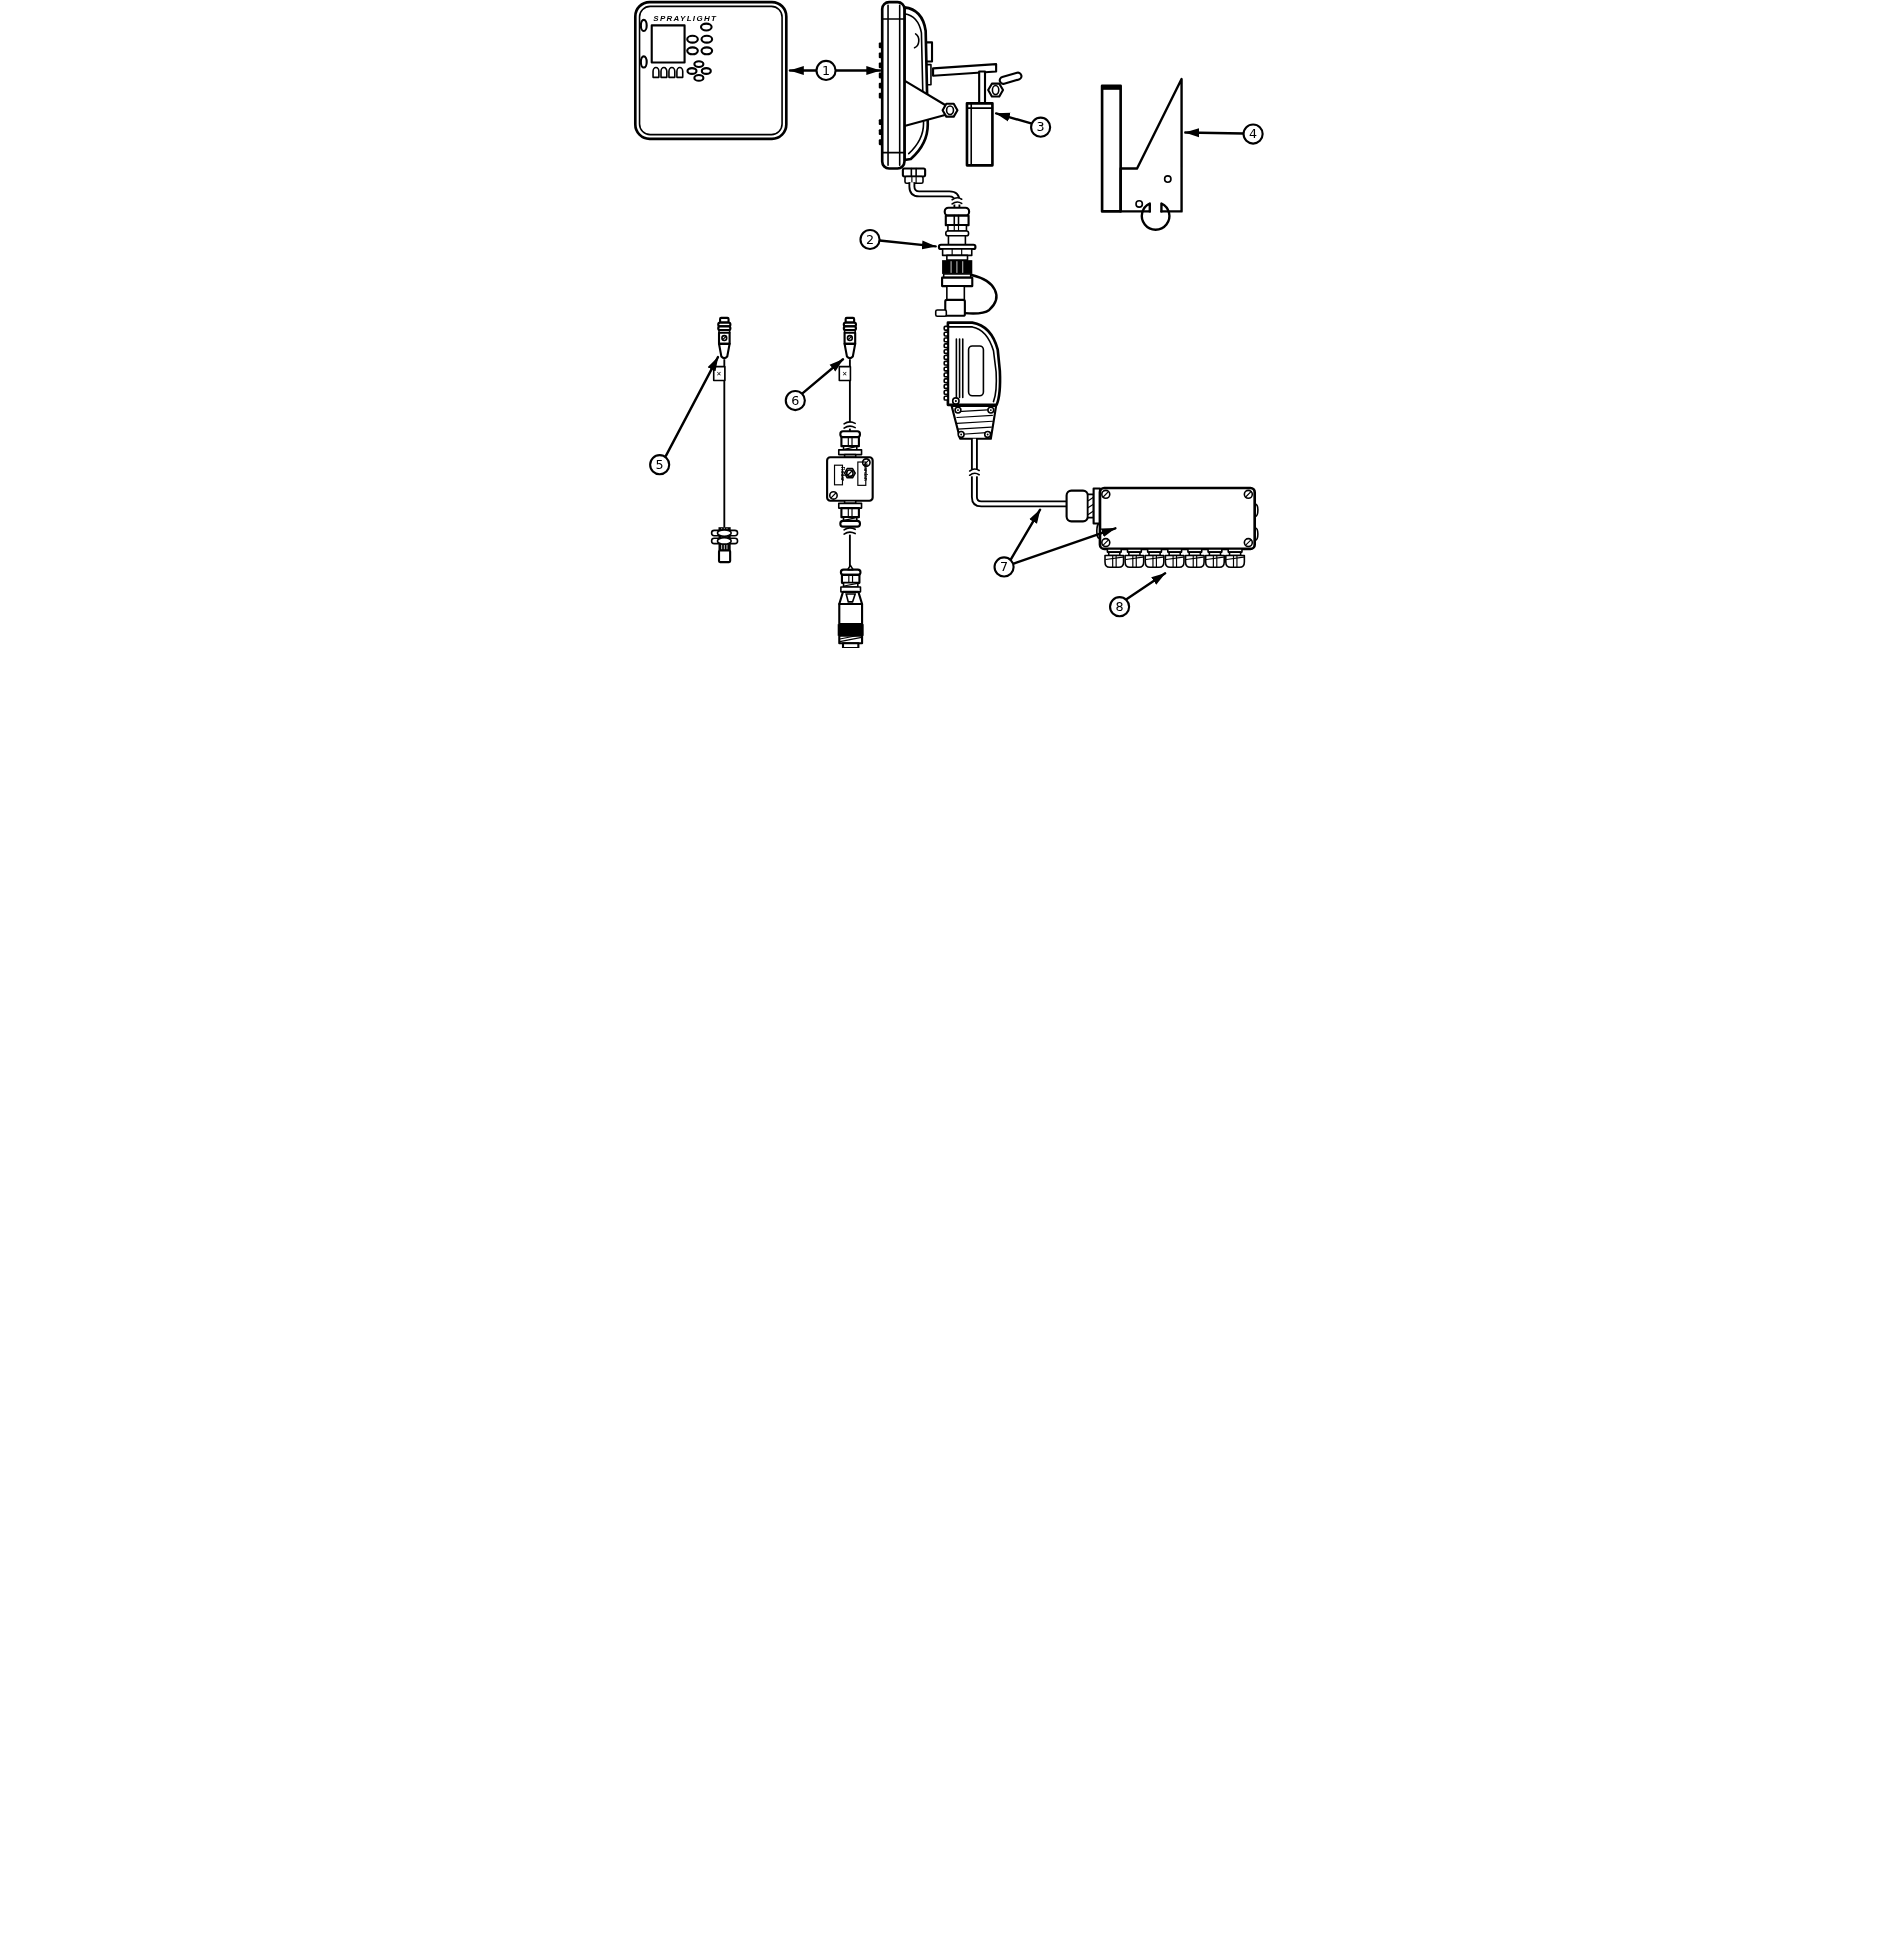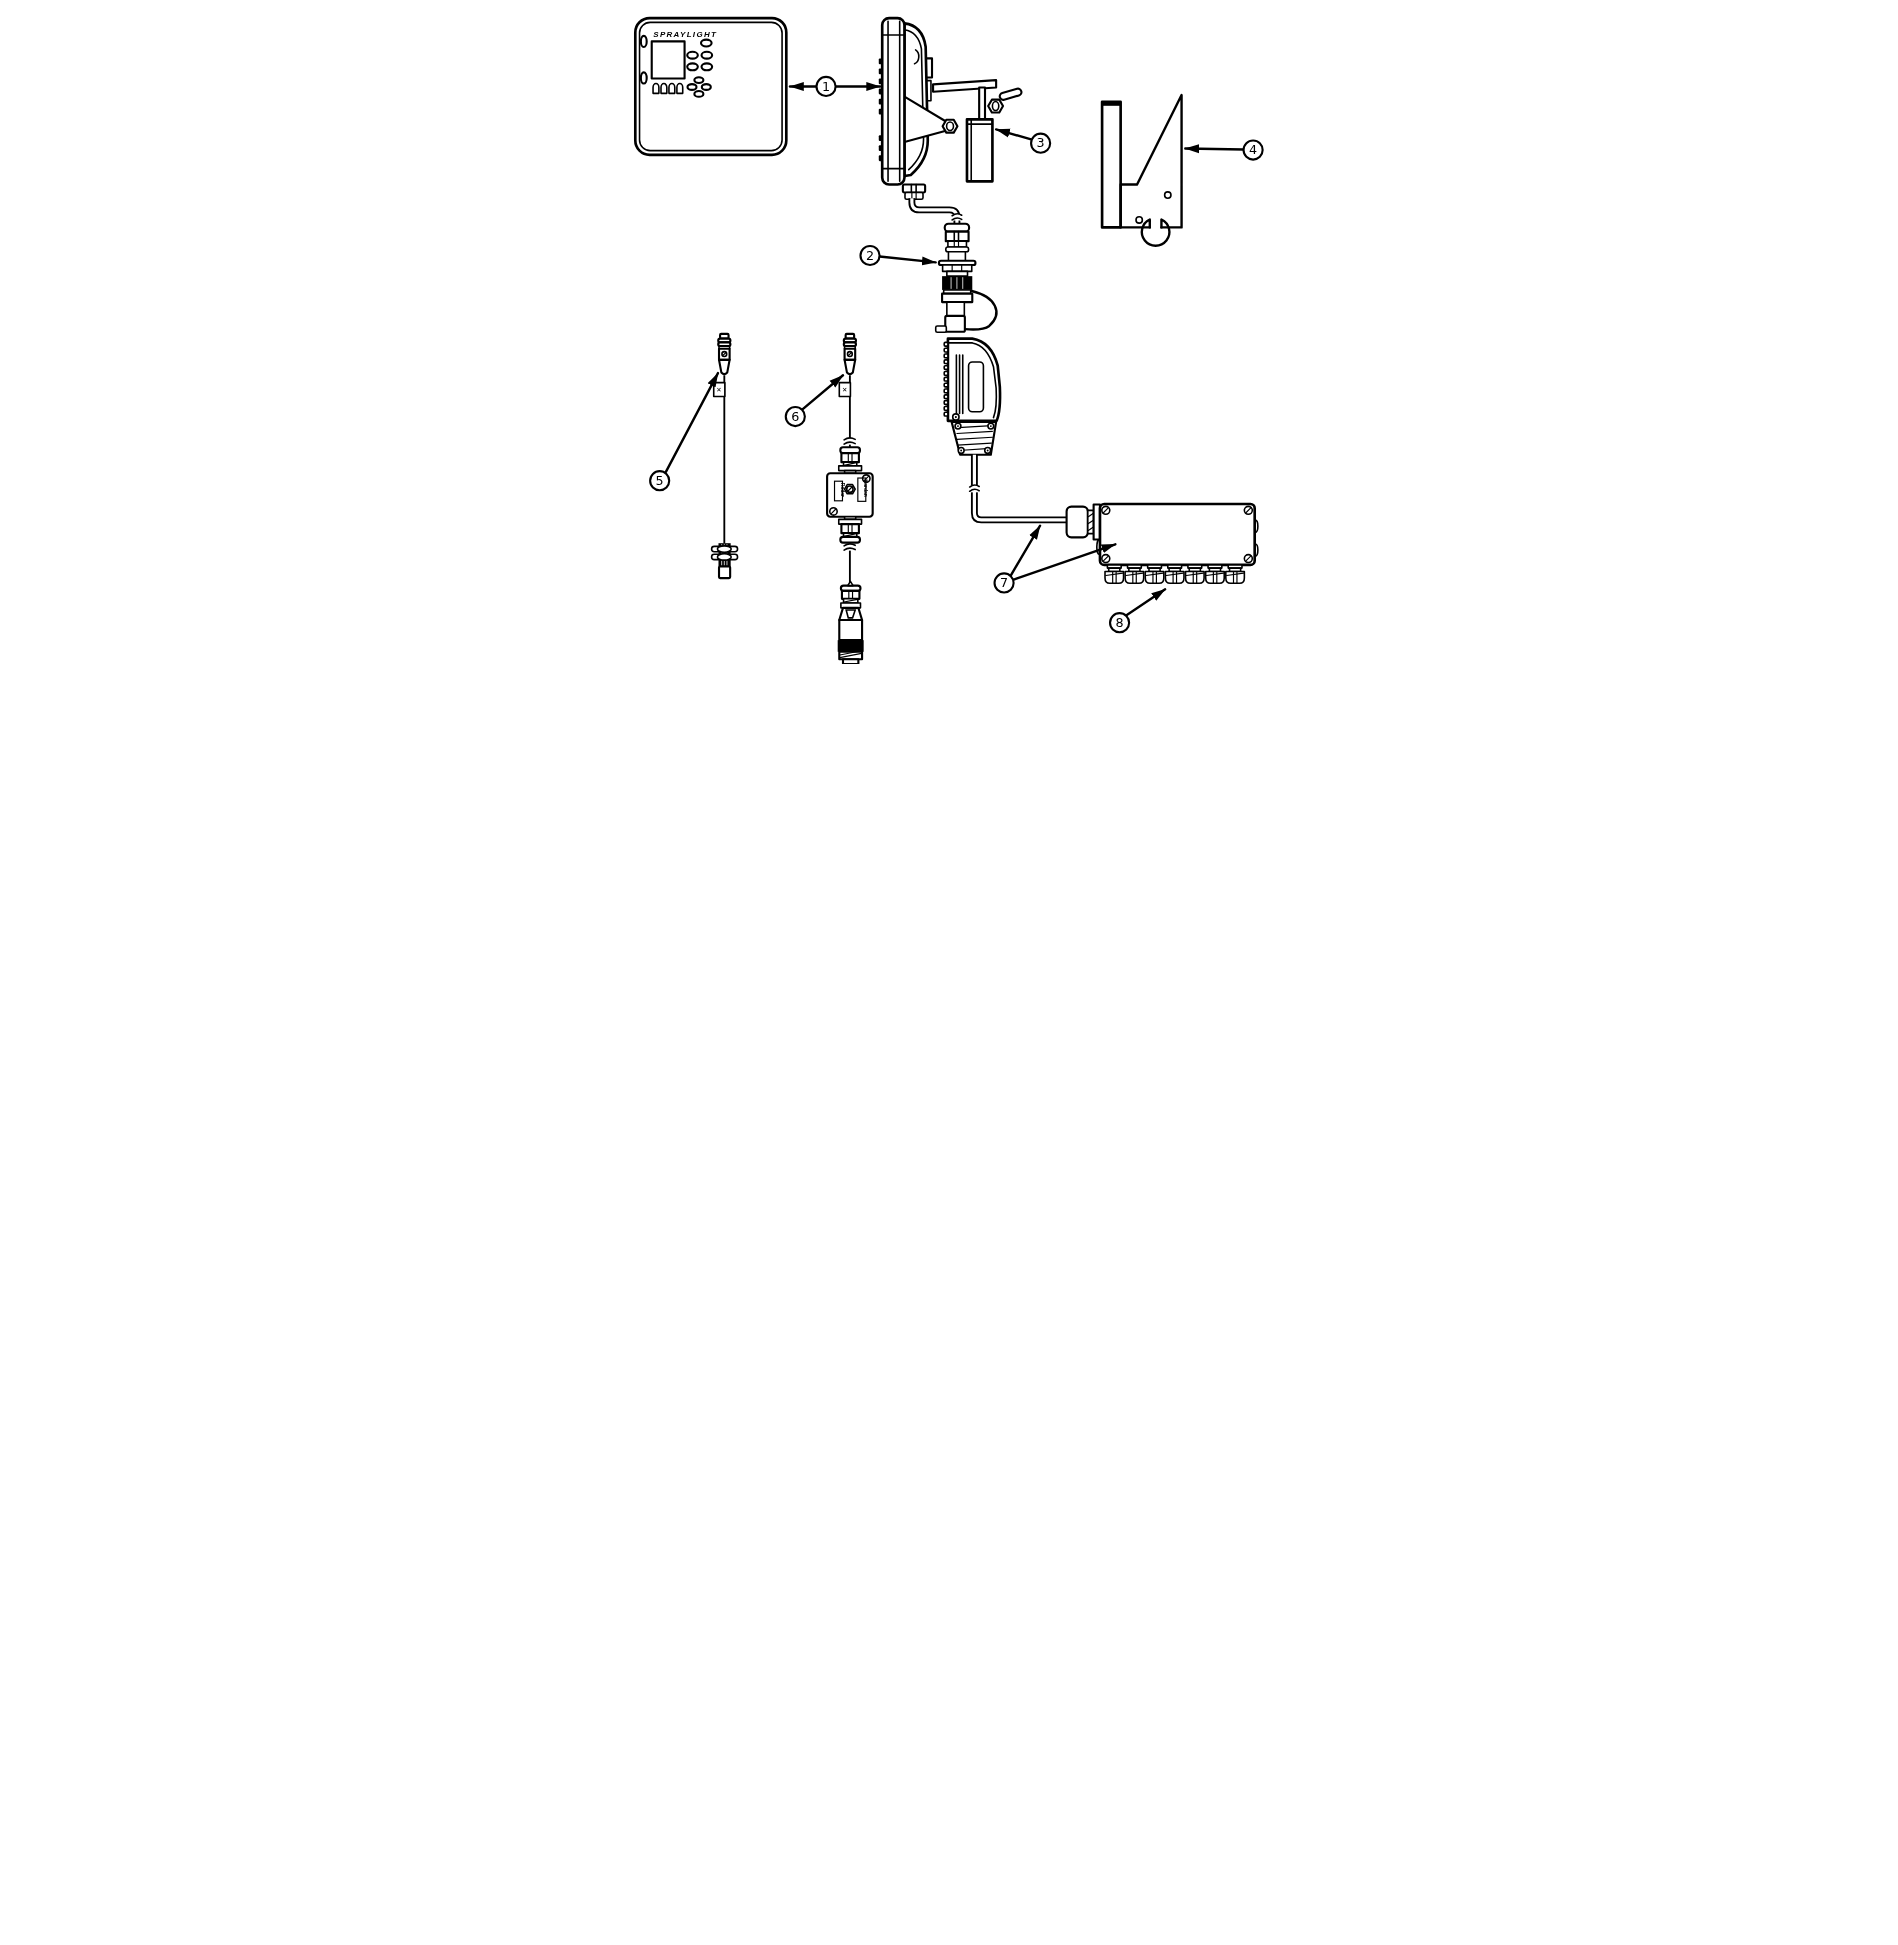--- a/index.html
+++ b/index.html
@@ -1,16 +1,16 @@
 <!DOCTYPE html>
 <html style="font-size:8.5px"><head>
 <meta charset="utf-8">
 <style>
   html,body{margin:0;padding:0;background:#fff}
-  .stage{width:633px;margin:16px auto}
+  .stage{width:633px;margin:0 auto}
   svg{display:block}
   .s5{fill:#fff;stroke:#000;stroke-width:5;stroke-linejoin:round}
   .s4{fill:#fff;stroke:#000;stroke-width:4;stroke-linejoin:round}
   .s3{fill:#fff;stroke:#000;stroke-width:3;stroke-linejoin:round}
   .l4{fill:none;stroke:#000;stroke-width:4.5;stroke-linecap:round;stroke-linejoin:round}
   .l3{fill:none;stroke:#000;stroke-width:3;stroke-linecap:round}
   .l2{fill:none;stroke:#000;stroke-width:2.2;stroke-linecap:round}
   .blk{fill:#000;stroke:none}
   .wht{fill:#fff;stroke:none}
   .cable{fill:none;stroke:#000;stroke-width:13;stroke-linecap:butt}

